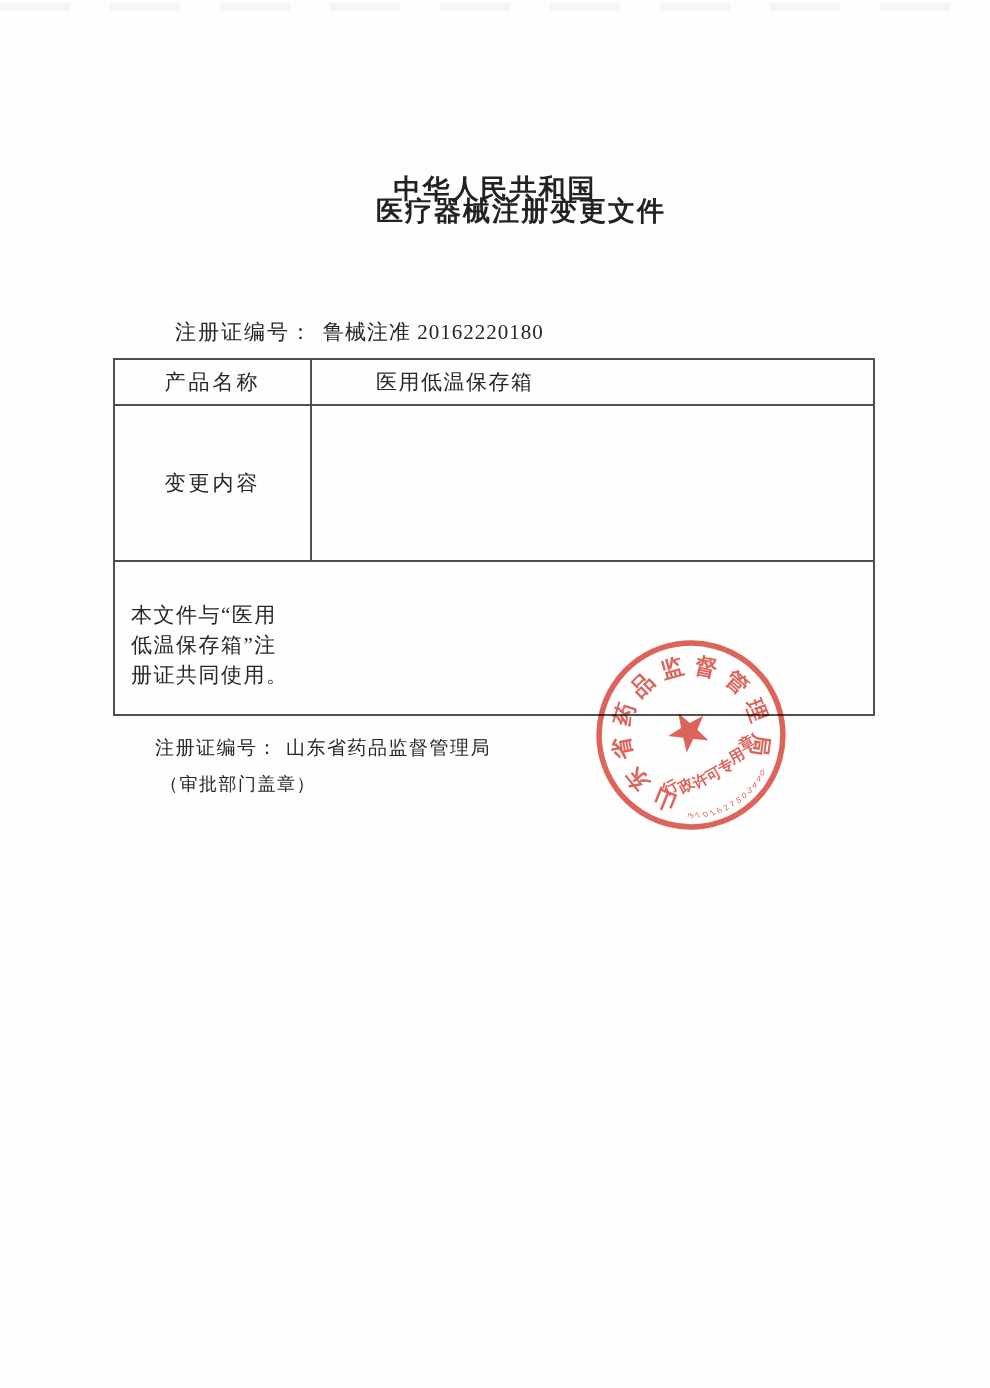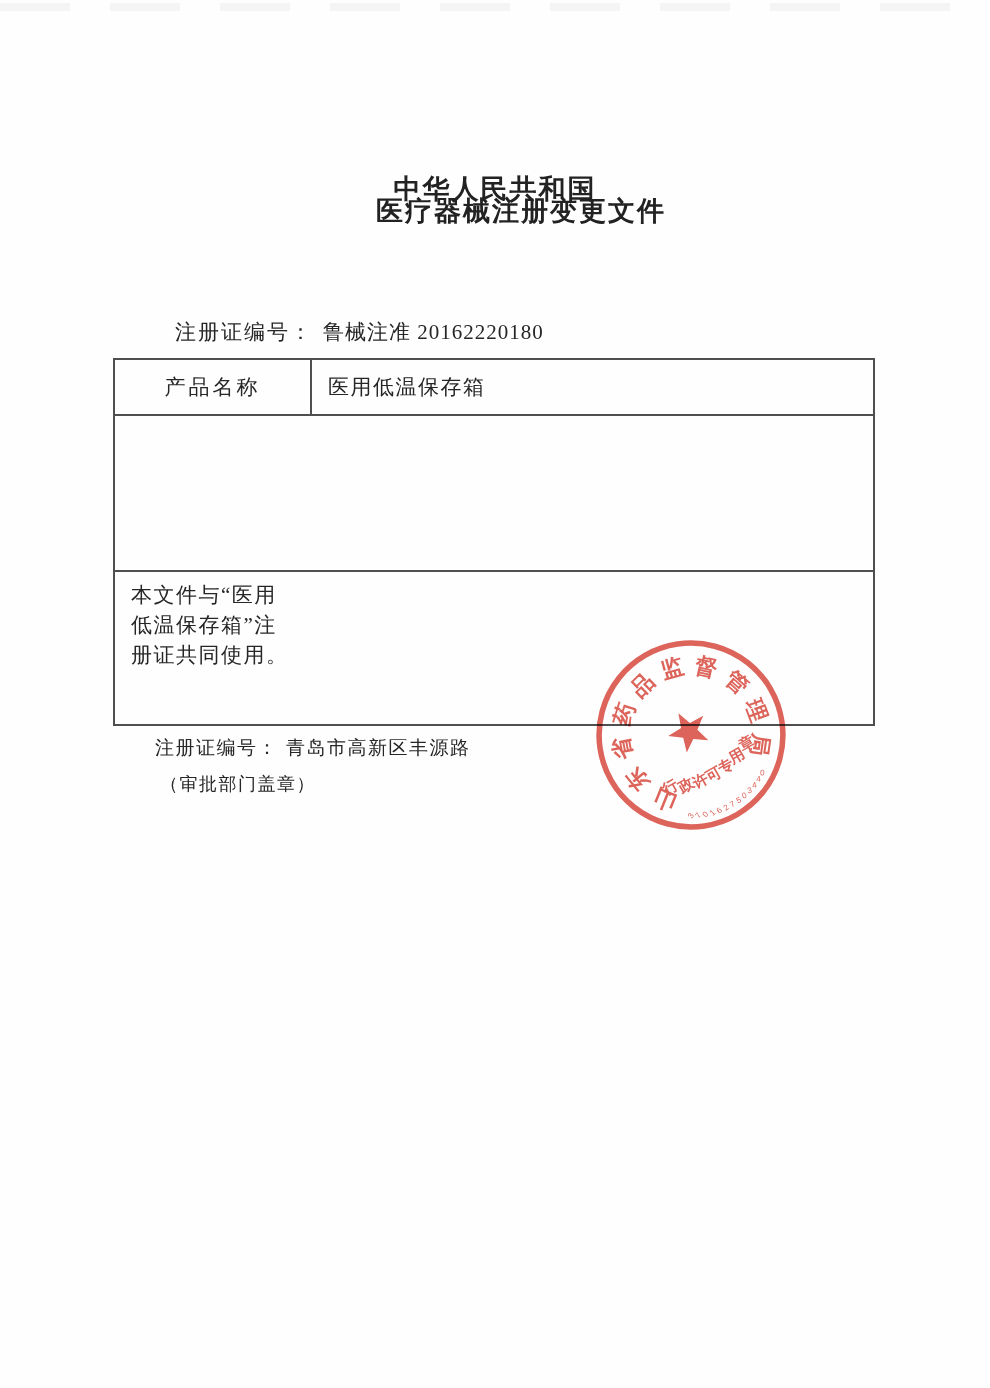--- a/index.html
+++ b/index.html
@@ -27,32 +27,32 @@
     font-size:21px;letter-spacing:2px;white-space:nowrap;
   }
   .reg-line .val{margin-left:10px;letter-spacing:1px;}
   .doc-table{
     position:absolute;left:113px;top:358px;width:762px;
     border:2px solid #4f4f4f;box-sizing:border-box;
     background:transparent;
   }
   .t-row{display:grid;grid-template-columns:197px 1fr;box-sizing:border-box;}
   .t-row + .t-row{border-top:2px solid #4f4f4f;}
-  .row-product{height:54px;}
+  .row-product{height:44px;gap:48px;}
   .row-change{height:156px;}
   .row-remark{height:154px;}
   .cell-label{
     border-right:2px solid #4f4f4f;
     display:flex;align-items:center;justify-content:center;
     font-size:21px;letter-spacing:3px;box-sizing:border-box;
   }
   .cell-value{font-size:21px;letter-spacing:1.5px;box-sizing:border-box;}
   .row-product .cell-value{display:flex;align-items:center;padding:0 16px;text-align:right;}
   .row-change .cell-value{padding:4px 14px 0 16px;line-height:50px;text-align:justify;}
-  .row-remark .cell-value{padding:8px 16px 0 16px;line-height:30px;}
+  .row-remark .cell-value{padding:26px 16px 0 16px;line-height:30px;margin-top:12px;}
   .footer-line{position:absolute;font-size:19px;letter-spacing:1.5px;white-space:nowrap;}
   .dept-line{left:155px;top:735px;}
   .date-line{left:533px;top:735px;}
   .seal-note{left:160px;top:772px;font-size:18px;}
   .footer-line .val{margin-left:8px;}
   .seal-wrap{
     position:absolute;left:590px;top:634px;width:202px;height:202px;
     transform:rotate(-30deg);
     opacity:.85;
     mix-blend-mode:multiply;
@@ -73,28 +73,29 @@
   <div class="reg-line">
     <span class="lbl">注册证编号：</span><span class="val">鲁械注准 20162220180</span>
   </div>
 
   <div class="doc-table">
     <div class="t-row row-product">
       <div class="cell-label">产品名称</div>
       <div class="cell-value">医用低温保存箱</div>
     </div>
     <div class="t-row row-change">
+      <div class="cell-label">变更内容</div>
     </div>
     <div class="t-row row-remark">
       <div class="cell-value">本文件与“医用低温保存箱”注册证共同使用。</div>
     </div>
   </div>
 
   <div class="footer-line dept-line">
-    <span>注册证编号：</span><span class="val">青岛市高新区丰源路</span>
+    <span>注册证编号：</span><span class="val">山东省药品监督管理局</span>
   </div>
 
 
   <div class="footer-line seal-note">（审批部门盖章）</div>
 
   <div class="seal-wrap">
     <svg id="seal-svg" viewBox="0 0 200 200">
         <circle cx="100" cy="100" r="91" fill="none" stroke="#d8483d" stroke-width="5.5"></circle>
         <text x="45.627258001136184" y="142.4806417974704" fill="#d8483d" font-size="22" font-weight="bold" text-anchor="middle" dominant-baseline="central" transform="rotate(-128 45.627258001136184 142.4806417974704)">山</text>
         <text x="31.957367876025643" y="111.45426617647303" fill="#d8483d" font-size="22" font-weight="bold" text-anchor="middle" dominant-baseline="central" transform="rotate(-99.55555555555556 31.957367876025643 111.45426617647303)">东</text>

